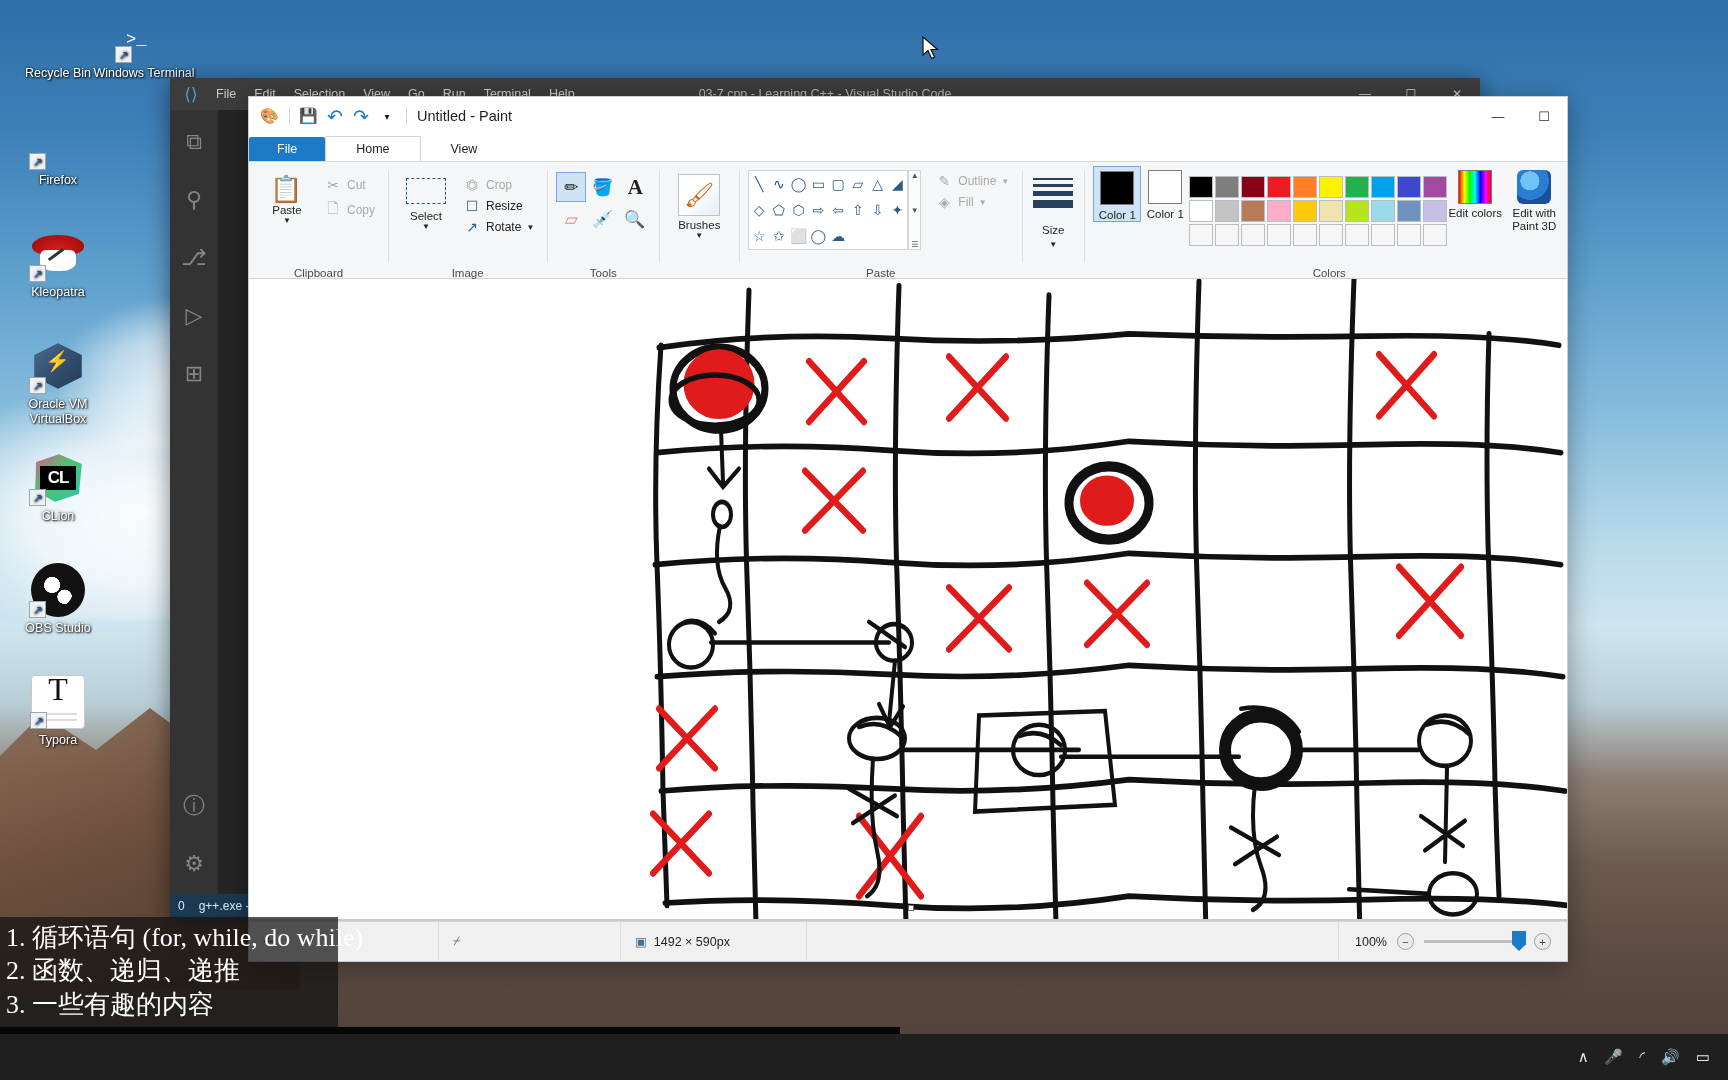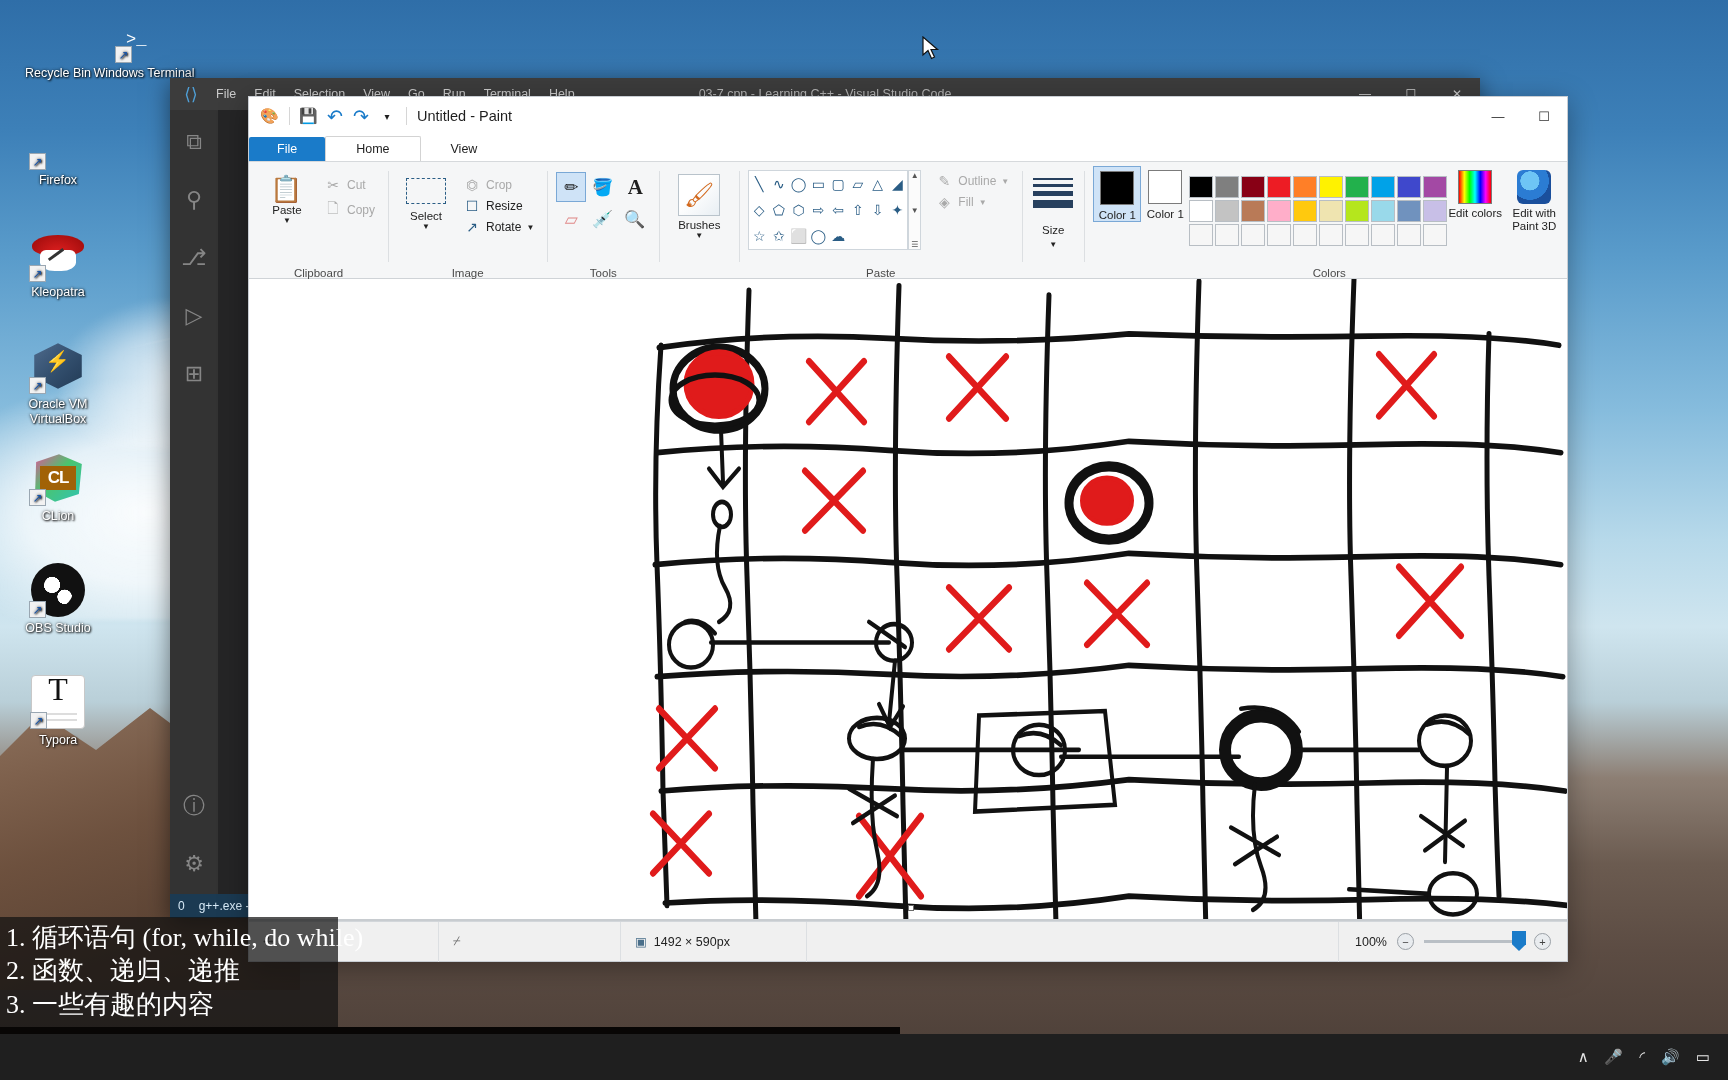--- a/index.html
+++ b/index.html
@@ -103,21 +103,21 @@
      clip-path: polygon(50% 0%, 100% 26%, 100% 74%, 50% 100%, 0% 74%, 0% 26%);}
   .ico-vbox .cube::after{content:"\26A1"; position:absolute; left:0; right:0; top:24%;
      text-align:center; font-size:20px; color:#cfe2f5; text-shadow:none;}
 
   
   .ico-clion{position:relative;}
   .ico-clion .bg{position:absolute; inset:4%;
      background: linear-gradient(135deg,#e94e9a 0%, #4bc46f 45%, #2ec4b6 100%);
      clip-path: polygon(6% 18%, 52% 2%, 98% 22%, 92% 82%, 44% 98%, 4% 76%);}
   .ico-clion .blk{position:absolute; left:16%; top:28%; width:68%; height:44%;
-     background:#a16207; display:flex; align-items:center; justify-content:center;
+     background:#000000; display:flex; align-items:center; justify-content:center;
      color:#fff; font-size:17px; font-weight:bold; letter-spacing:-1px; text-shadow:none;}
 
   
   .ico-obs{border-radius:50%; background:#111; position:relative;}
   .ico-obs::after{content:""; position:absolute; left:22%; top:18%; width:56%; height:64%;
      border-radius:50%;
      background: radial-gradient(circle at 30% 35%, #fff 0 26%, transparent 27%),
                  radial-gradient(circle at 72% 70%, #fff 0 22%, transparent 23%);}
 
   

